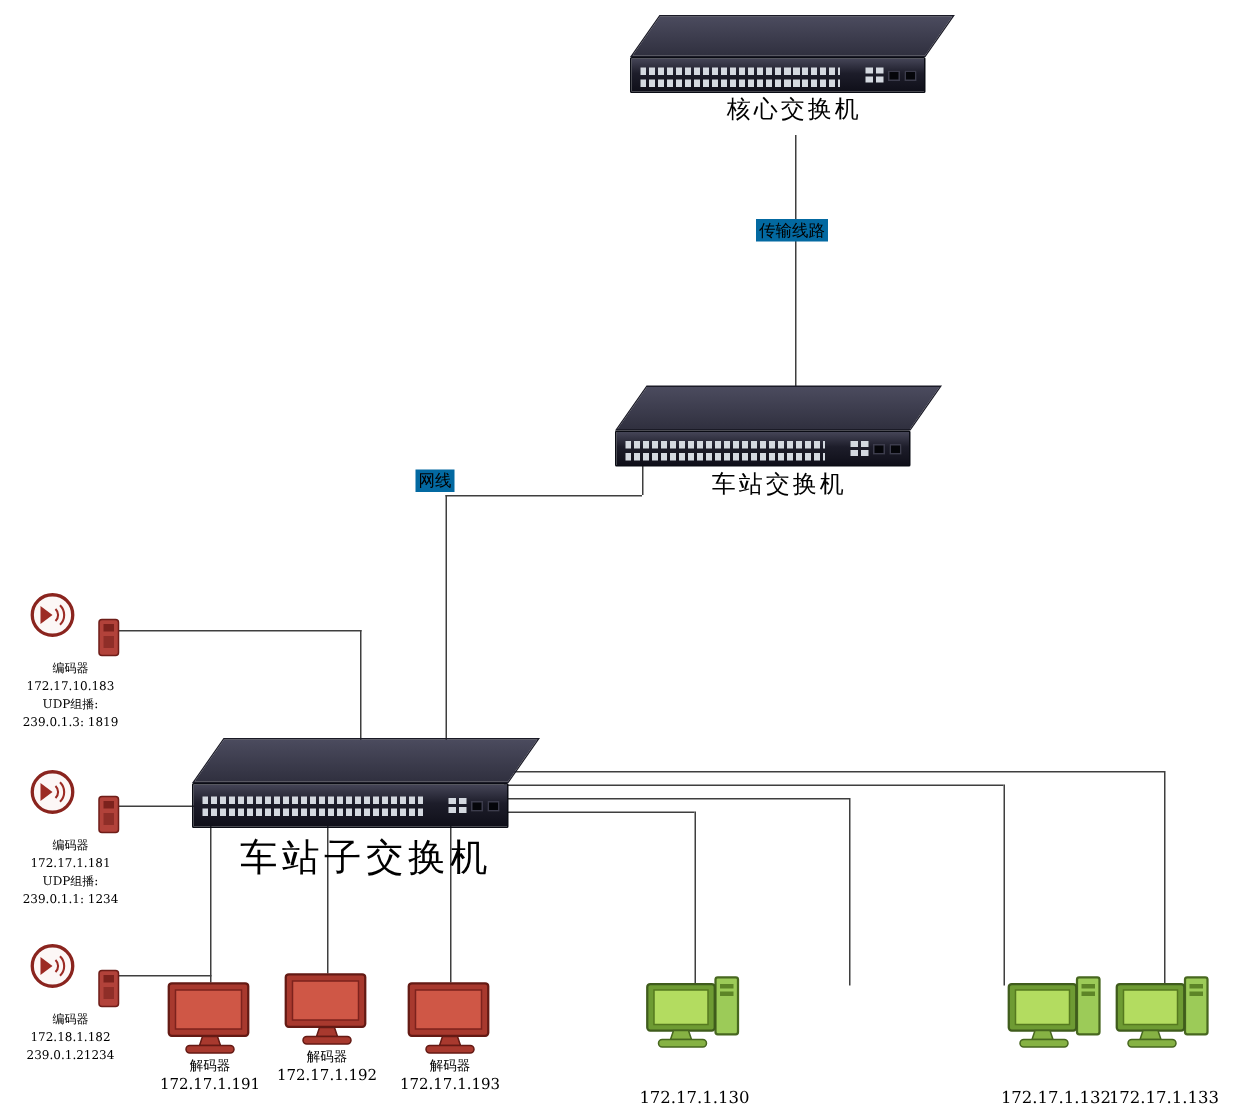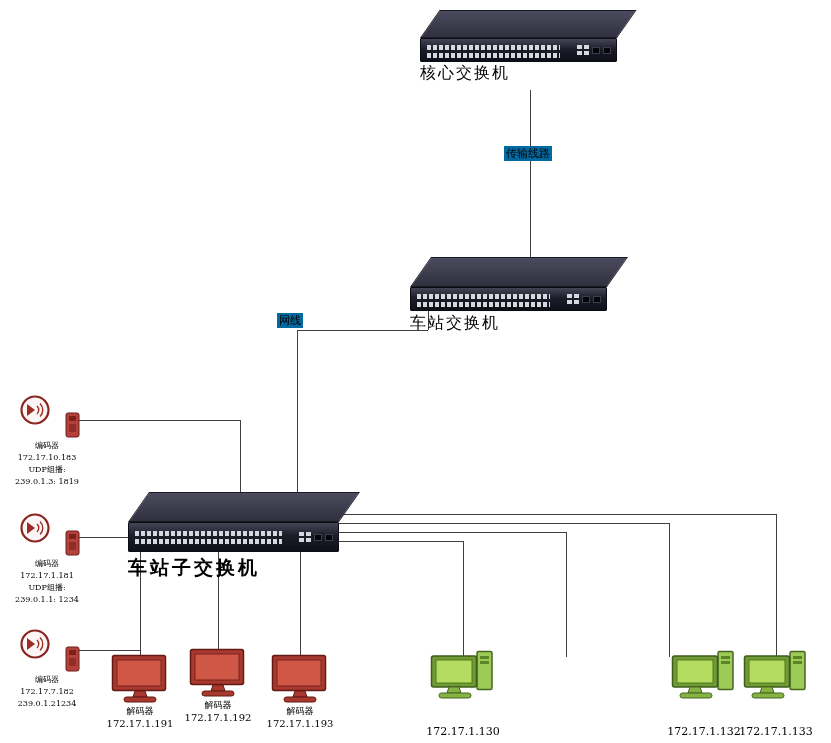--- a/index.html
+++ b/index.html
@@ -17,22 +17,22 @@
   .sw-front{position:absolute;left:0;background:linear-gradient(180deg,#454557 0%,#1d1d2a 45%,#0f0f19 100%);
           border:1px solid #0a0c14;border-radius:1px}
   .sw-ports{position:absolute;left:6px;top:6px;right:56px}
   .port-row{height:5px;margin-bottom:3px;
           background:repeating-linear-gradient(90deg,#d4d9e0 0 4px,rgba(212,217,224,0) 4px 6px)}
   .sw-uplink{position:absolute;right:5px;top:50%;transform:translateY(-50%);display:flex;gap:3px;align-items:center}
   .up-grid{display:grid;grid-template-columns:5px 5px;gap:2px}
   .up-grid span{width:5px;height:4px;background:#d4d9e0;display:block}
   .sfp{width:8px;height:7px;background:#05060a;border:1px solid #3c3c4c}
   
-  .dev-label{position:absolute;z-index:3;font-size:16px;letter-spacing:2px}
-  .dev-label.big{font-size:19px;font-weight:bold;letter-spacing:3px}
+  .dev-label{position:absolute;z-index:3;text-align:center;font-size:16px;letter-spacing:2px}
+  .dev-label.big{font-size:25px;font-weight:normal;letter-spacing:3px}
   .link-label{position:absolute;z-index:3;font-size:11px;background:#0369a1;padding:0 2px}
   
   .encoder{position:absolute;z-index:2;width:78px;text-align:center}
   .enc-icon{display:block;margin-left:8px}
   .enc-text{font-size:8px;line-height:12px}
   
   .decoder{position:absolute;z-index:2;width:80px;text-align:center}
   .decoder svg{display:block;margin:0 auto}
   .dec-name{font-size:9px;line-height:11px;margin-top:2px}
   .dec-ip{font-size:10px;line-height:13px}
@@ -175,21 +175,21 @@
       <circle cx="19" cy="16" r="13.5" fill="#fcf7f6" stroke="#8a241e" stroke-width="2.2"></circle>
       <polygon points="11,10 11,22 19,16" fill="#9c2b24"></polygon>
       <path d="M21 12 a5.5 5.5 0 0 1 0 8" fill="none" stroke="#9c2b24" stroke-width="1.4"></path>
       <path d="M24 9.5 a9 9 0 0 1 0 13" fill="none" stroke="#9c2b24" stroke-width="1.4"></path>
       <rect x="50" y="19" width="13" height="24" rx="2" fill="#b2423a" stroke="#6e1d18"></rect>
       <rect x="53" y="22" width="7" height="5" fill="#7c221d"></rect>
       <rect x="53" y="30" width="7" height="8" fill="#8f2e28"></rect>
     </svg>
     <div class="enc-text">
       <div>编码器</div>
-      <div>172.17.7.182</div>
+      <div>172.18.1.182</div>
       <div></div>
       <div>239.0.1.21234</div>
     </div>
   </div>
 
   <div class="decoder" style="left:100px;top:654px">
     <svg width="58" height="50" viewBox="0 0 58 50">
       <rect x="1.5" y="1.5" width="53" height="35" rx="2" fill="#a8392e" stroke="#641a14" stroke-width="1.5"></rect>
       <rect x="6" y="6" width="44" height="26" fill="#cf5746" stroke="#7c221d"></rect>
       <path d="M24 37 h10 l2 6 h-14 z" fill="#a8392e" stroke="#641a14"></path>

